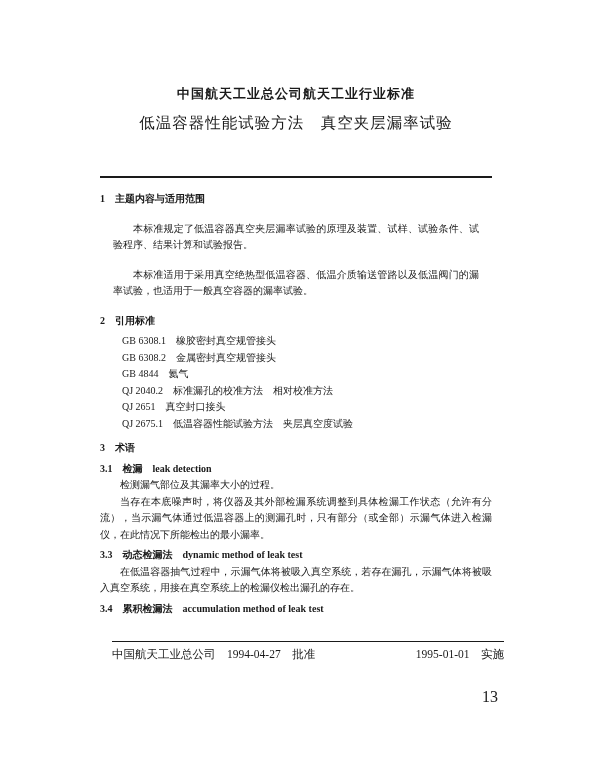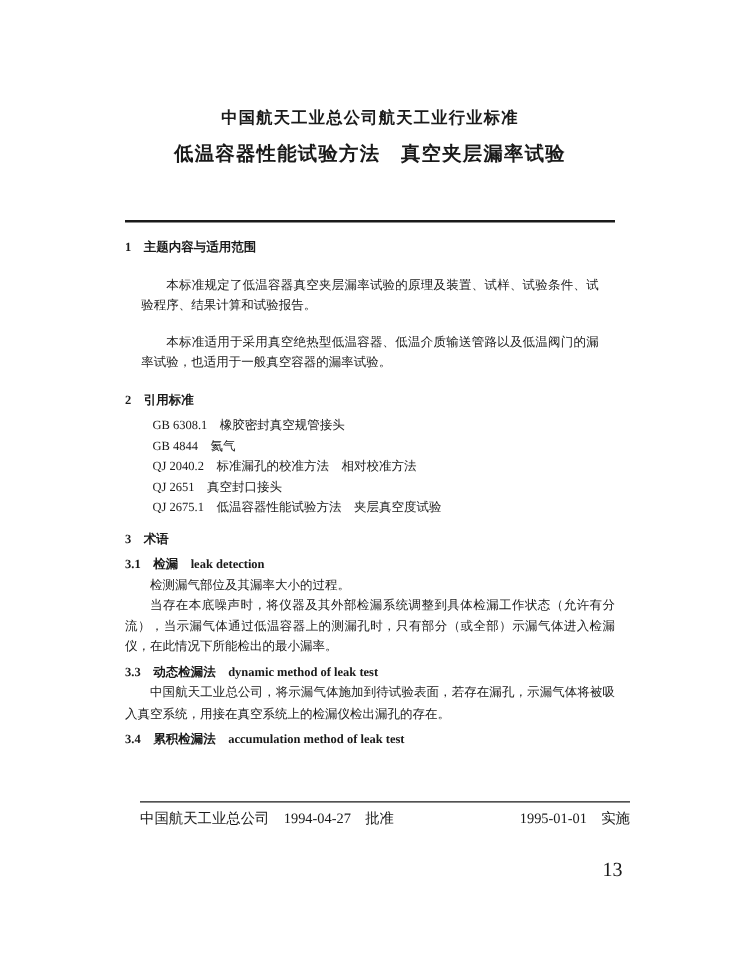--- a/index.html
+++ b/index.html
@@ -29,21 +29,21 @@
     letter-spacing: 1px;
   }
   .doc-number {
     text-align: right;
     font-weight: bold;
     font-size: 12.5px;
     margin-top: 4px;
   }
   .doc-title {
     text-align: center;
-    font-weight: bold;
+    font-weight: normal;
     font-size: 15.5px;
     letter-spacing: 1px;
     margin-top: 10px;
   }
   .header-rule {
     border-top: 2px solid #1a1a1a;
     margin-top: 42px;
     height: 0;
   }
   .body-text {
@@ -109,34 +109,35 @@
     <div class="header-rule"></div>
 
     <div class="body-text">
 
       <div class="sec-h first">1　主题内容与适用范围</div>
       <p class="para">本标准规定了低温容器真空夹层漏率试验的原理及装置、试样、试验条件、试验程序、结果计算和试验报告。</p>
       <p class="para">本标准适用于采用真空绝热型低温容器、低温介质输送管路以及低温阀门的漏率试验，也适用于一般真空容器的漏率试验。</p>
 
       <div class="sec-h">2　引用标准</div>
       <div class="ref">GB 6308.1　橡胶密封真空规管接头</div>
+      <div class="ref">GB 6308.2　金属密封真空规管接头</div>
       <div class="ref">GB 4844　氦气</div>
       <div class="ref">QJ 2040.2　标准漏孔的校准方法　相对校准方法</div>
       <div class="ref">QJ 2651　真空封口接头</div>
       <div class="ref">QJ 2675.1　低温容器性能试验方法　夹层真空度试验</div>
 
       <div class="sec-h">3　术语</div>
 
       <div class="term-h">3.1　检漏　leak detection</div>
       <p class="term-def">检测漏气部位及其漏率大小的过程。</p>
 
       <p class="term-def">当存在本底噪声时，将仪器及其外部检漏系统调整到具体检漏工作状态（允许有分流），当示漏气体通过低温容器上的测漏孔时，只有部分（或全部）示漏气体进入检漏仪，在此情况下所能检出的最小漏率。</p>
 
       <div class="term-h">3.3　动态检漏法　dynamic method of leak test</div>
-      <p class="term-def">中国航天工业总公司，将示漏气体施加到待试验表面，若存在漏孔，示漏气体将被吸入真空系统，用接在真空系统上的检漏仪检出漏孔的存在。</p>
+      <p class="term-def">在低温容器抽气过程中，示漏气体将被吸入真空系统，若存在漏孔，示漏气体将被吸入真空系统，用接在真空系统上的检漏仪检出漏孔的存在。</p>
 
       <div class="term-h">3.4　累积检漏法　accumulation method of leak test</div>
 
     </div>
   </div>
 
   <div class="footer">
     <div class="footer-rule"></div>
     <div class="footer-row">
       <span>中国航天工业总公司　1994-04-27　批准</span>

